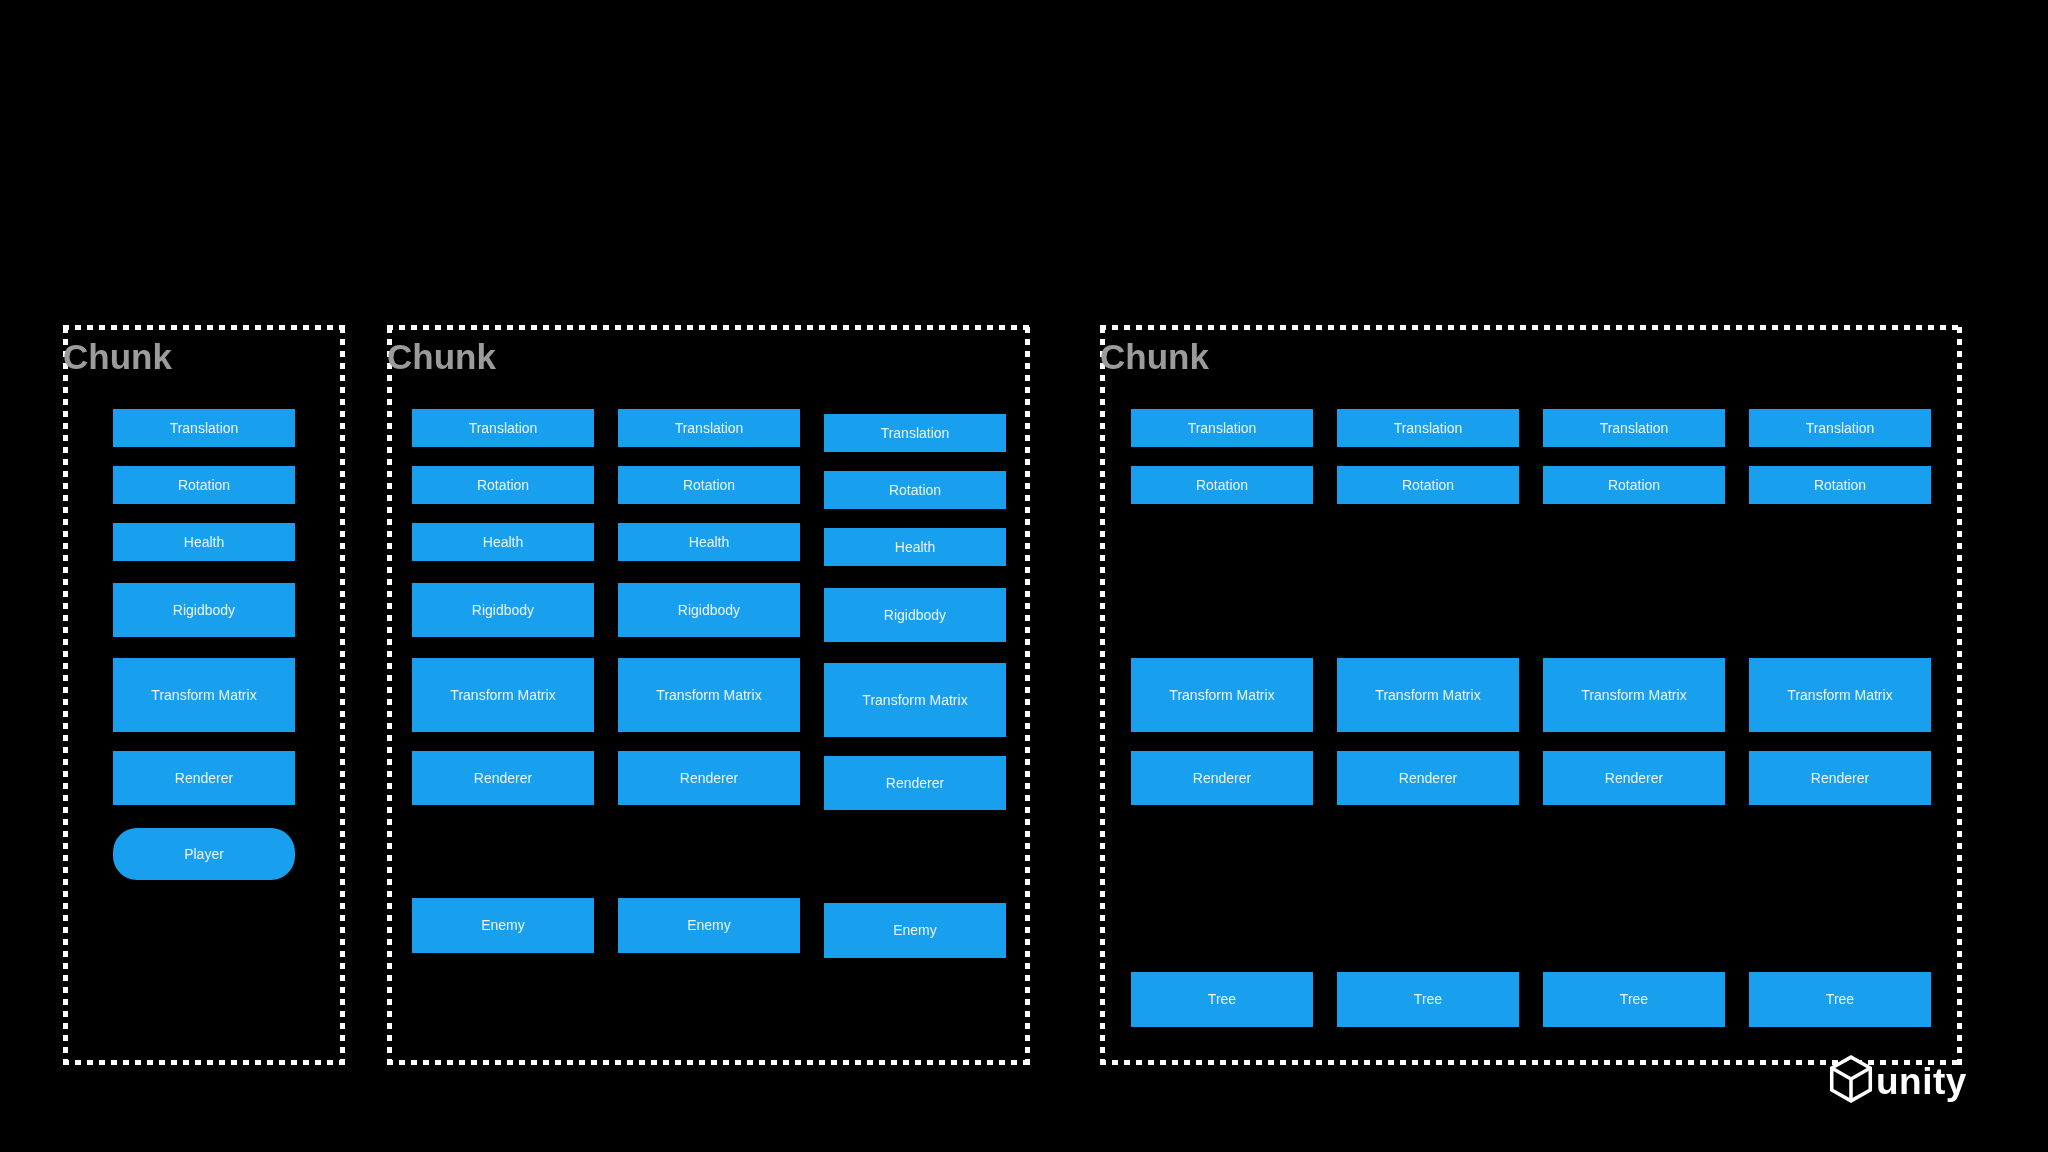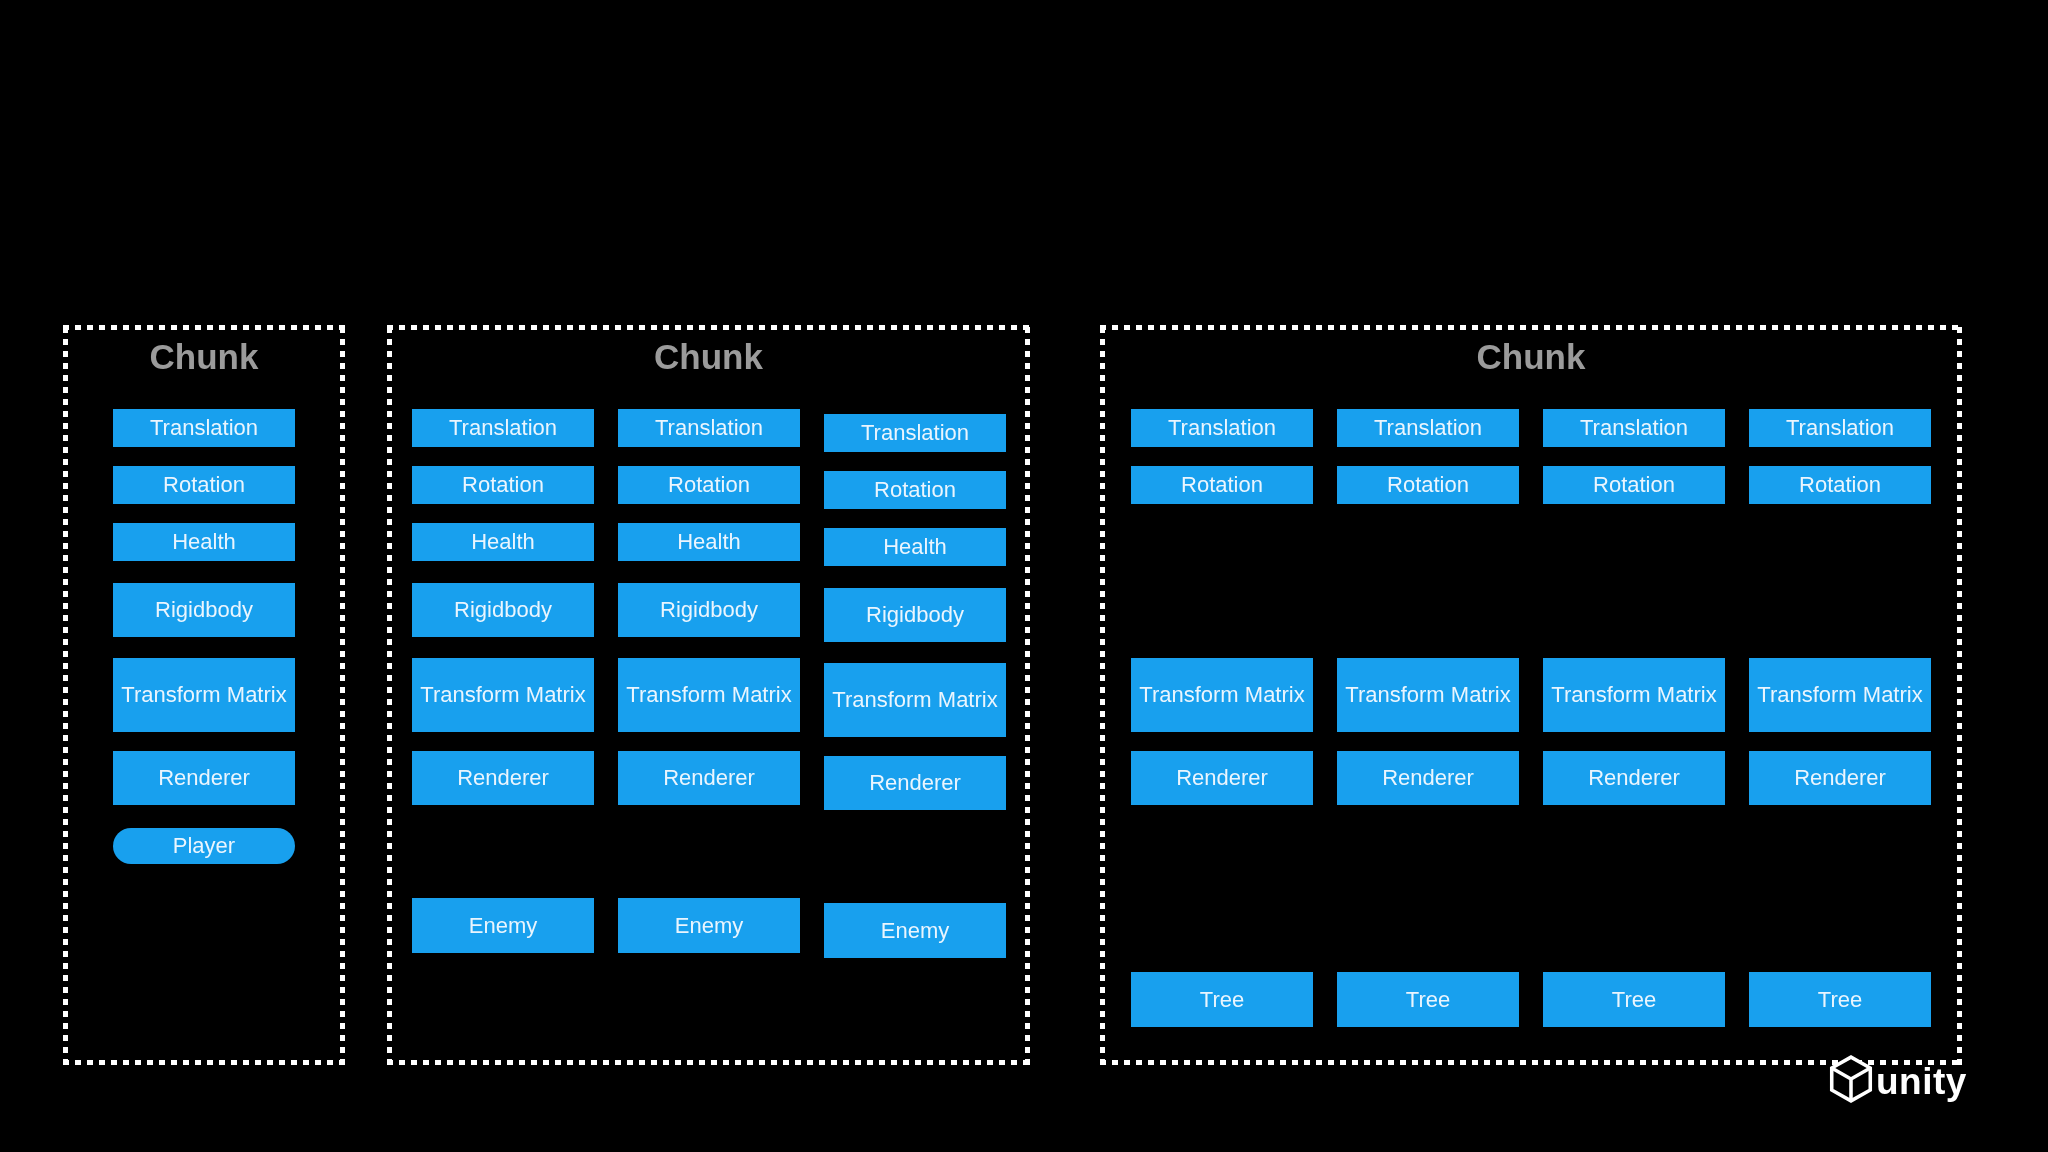--- a/index.html
+++ b/index.html
@@ -27,32 +27,32 @@
       repeating-linear-gradient(90deg,var(--border-white,#fff) 0 6px,transparent 6px 12px),
       repeating-linear-gradient(90deg,var(--border-white,#fff) 0 6px,transparent 6px 12px),
       repeating-linear-gradient(0deg,var(--border-white,#fff) 0 6px,transparent 6px 12px),
       repeating-linear-gradient(0deg,var(--border-white,#fff) 0 6px,transparent 6px 12px);
     background-size:100% 5px,100% 5px,5px 100%,5px 100%;
     background-position:0 0,0 100%,0 0,100% 0;
     background-repeat:no-repeat;
   }
   .chunk-label{
     position:absolute;left:0;right:0;top:12px;
-    text-align:center;
+    text-align:left;
     font-size:35px;font-weight:700;
     color:var(--chunk-label-gray,#9b9b9b);
   }
   .component-box{
     position:absolute;
     width:182px;
     background:var(--box-blue,#18a0ee);
     color:var(--box-text,#eaf5fe);
     display:flex;align-items:center;justify-content:center;
     text-align:center;
-    font-size:22px;line-height:1.45;
+    font-size:14px;line-height:1.45;
     box-sizing:border-box;padding:0 4px;
   }
   .unity-logo{
     position:absolute;left:1826px;top:1054px;
     display:flex;align-items:center;
     z-index:5;
   }
   .unity-wordmark{
     color:#fff;font-size:37px;font-weight:700;letter-spacing:0.5px;
     line-height:1;
@@ -67,21 +67,21 @@
 
   <div id="chunks">
       <div class="chunk" style="left: 63px; top: 325px; width: 282px; height: 740px;">
         <div class="chunk-label">Chunk</div>
         <div class="component-box" style="left: 50px; top: 84px; height: 38px;">Translation</div>
         <div class="component-box" style="left: 50px; top: 141px; height: 38px;">Rotation</div>
         <div class="component-box" style="left: 50px; top: 198px; height: 38px;">Health</div>
         <div class="component-box" style="left: 50px; top: 258px; height: 54px;">Rigidbody</div>
         <div class="component-box" style="left: 50px; top: 333px; height: 74px;">Transform Matrix</div>
         <div class="component-box" style="left: 50px; top: 426px; height: 54px;">Renderer</div>
-        <div class="component-box" style="left: 50px; top: 503px; height: 36px; border-radius: 24px;">Player</div>
+        <div class="component-box" style="left: 50px; top: 503px; height: 52px; border-radius: 24px;">Player</div>
       </div>
       <div class="chunk" style="left: 387px; top: 325px; width: 643px; height: 740px;">
         <div class="chunk-label">Chunk</div>
         <div class="component-box" style="left: 25px; top: 84px; height: 38px;">Translation</div>
         <div class="component-box" style="left: 25px; top: 141px; height: 38px;">Rotation</div>
         <div class="component-box" style="left: 25px; top: 198px; height: 38px;">Health</div>
         <div class="component-box" style="left: 25px; top: 258px; height: 54px;">Rigidbody</div>
         <div class="component-box" style="left: 25px; top: 333px; height: 74px;">Transform Matrix</div>
         <div class="component-box" style="left: 25px; top: 426px; height: 54px;">Renderer</div>
         <div class="component-box" style="left: 25px; top: 573px; height: 55px;">Enemy</div>

